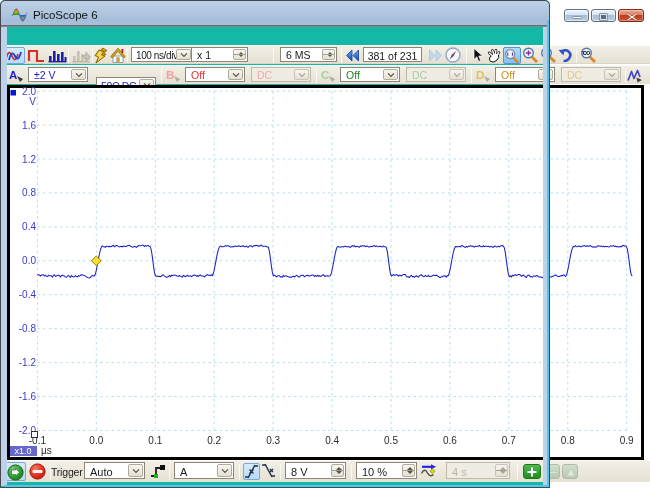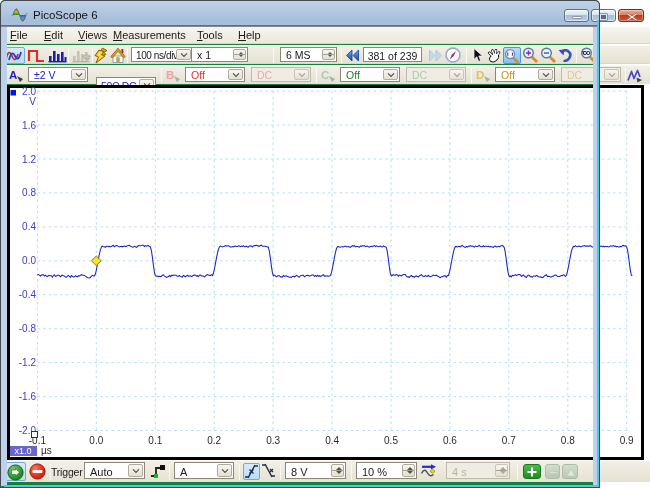--- a/index.html
+++ b/index.html
@@ -1,17 +1,17 @@
 <!DOCTYPE html>
 <html><head>
 <meta charset="utf-8">
 <style>
 * { margin:0; padding:0; box-sizing:border-box; }
 html,body { width:650px; height:488px; overflow:hidden; font-family:"Liberation Sans", sans-serif; }
-#win { position:absolute; left:0; top:0; width:600px; height:488px; background:#15803d; border-radius:5px 5px 0 0; }
+#win { position:absolute; left:0; top:0; width:550px; height:488px; background:#14b8a6; border-radius:5px 5px 0 0; }
 #winborder { position:absolute; inset:0; border:1px solid #45494F; border-radius:5px 5px 0 0; pointer-events:none; z-index:50;}
 #cyanR { position:absolute; right:1px; top:20px; bottom:1px; width:2px; background:#52C6E4; z-index:49;}
 #cyanB { position:absolute; left:4px; right:1px; bottom:1px; height:2px; background:#52C6E4; z-index:49;}
 #titlebar { position:absolute; left:1px; top:1px; right:1px; height:26px;
   background:linear-gradient(#BED1E6 0%, #B2C8E0 40%, #A6BEDA 75%, #A9C1DC 100%);
   border-radius:4px 4px 0 0; }
 #titlebar::after { content:""; position:absolute; left:0; right:0; bottom:0; height:2px; background:linear-gradient(#5A5F67, #90959C); }
 #title { position:absolute; left:32px; top:8px; font-size:11.5px; color:#141414; }
 .wbtn { position:absolute; top:8px; height:13px; border-radius:3px; border:1px solid #5F7181; box-shadow:inset 0 0 0 1px rgba(255,255,255,0.5); }
 .wbtn .gl { position:absolute; }
@@ -71,28 +71,20 @@
         <div class="gl" style="left:7px;top:3px;width:9px;height:8px;background:#D8E4F0;border:1px solid #8898A8;border-radius:1px">
           <div style="position:absolute;left:1px;top:1px;width:5px;height:4px;background:#5A6A7A"></div>
         </div>
       </div>
  <div class="wbtn" id="bclose">
   <svg class="gl" style="left:7px;top:2px" width="12" height="10" viewBox="0 0 12 10">
           <path d="M1.5,1 L6,4 L10.5,1 L11.5,2 L7.5,5 L11.5,8 L10.5,9 L6,6 L1.5,9 L0.5,8 L4.5,5 L0.5,2 Z" fill="#fff" stroke="#93402C" stroke-width="0.6"></path>
         </svg>
  </div>
 </div>
-<div id="menubar">
- <div class="mi" style="left:10px"><u>F</u>ile</div>
- <div class="mi" style="left:44px"><u>E</u>dit</div>
- <div class="mi" style="left:78px"><u>V</u>iews</div>
- <div class="mi" style="left:113px"><u>M</u>easurements</div>
- <div class="mi" style="left:197px"><u>T</u>ools</div>
- <div class="mi" style="left:238px"><u>H</u>elp</div>
-</div>
 <div class="tbar" id="tb1">
 
  <div class="ibtn selbtn" style="left:4px;top:1px;width:21px;height:17px">
   <svg width="19" height="15" viewBox="0 0 19 15" style="position:absolute;left:0;top:0">
    <path d="M1,11 C3,3 5,3 7,8 C9,13 11,13 13,6" fill="none" stroke="#D03030" stroke-width="1.8"></path>
    <path d="M4,12 C6,4 8,4 10,8 C12,12 14,12 16,4" fill="none" stroke="#2040D0" stroke-width="1.8"></path>
   </svg>
  </div>
 
  <svg class="ibtn" style="left:27px;top:2px" width="19" height="15" viewBox="0 0 19 15">
@@ -176,21 +168,21 @@
  <svg class="ibtn" style="left:345px;top:2px" width="15" height="15" viewBox="0 0 15 15">
   <defs>
           <linearGradient id="bag" x1="0" y1="0" x2="0" y2="1">
             <stop offset="0" stop-color="#6AB0E8"></stop>
             <stop offset="1" stop-color="#1048B0"></stop>
           </linearGradient>
         </defs>
   <path d="M7,2 L7,13 L1.5,7.5 Z M13.5,2 L13.5,13 L8,7.5 Z" fill="url(#bag)" stroke="#1040A0" stroke-width="0.8"></path>
  </svg>
  <div class="fld" style="left:363px;top:1px;width:59px;height:15px">
-  <div style="position:absolute;left:50%;transform:translateX(-50%);top:2px;white-space:nowrap;font-size:10.5px">381 of 239</div>
+  <div style="position:absolute;left:50%;transform:translateX(-50%);top:2px;white-space:nowrap;font-size:10.5px">381 of 231</div>
  </div>
 
  <svg class="ibtn" style="left:428px;top:2px" width="15" height="15" viewBox="0 0 15 15">
   <path d="M1.5,2 L1.5,13 L7,7.5 Z M8,2 L8,13 L13.5,7.5 Z" fill="#C2D8EC" stroke="#A8C4DC" stroke-width="0.8"></path>
  </svg>
 
  <svg class="ibtn" style="left:445px;top:1px" width="16" height="16" viewBox="0 0 16 16">
   <circle cx="8" cy="8" r="7" fill="#F8FAFE" stroke="#8898B8" stroke-width="1.4"></circle>
   <circle cx="8" cy="8" r="7.5" fill="none" stroke="#B8C8E0" stroke-width="0.8"></circle>
   <path d="M11,4 L8.8,8.8 L5,12 L7.2,7.2 Z" fill="#D03030"></path>

